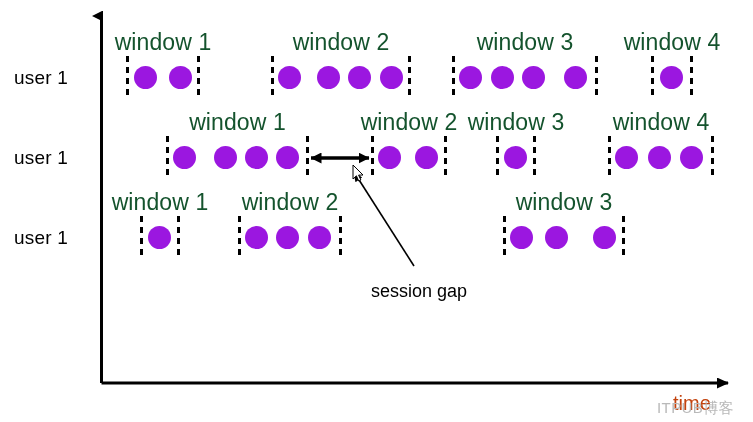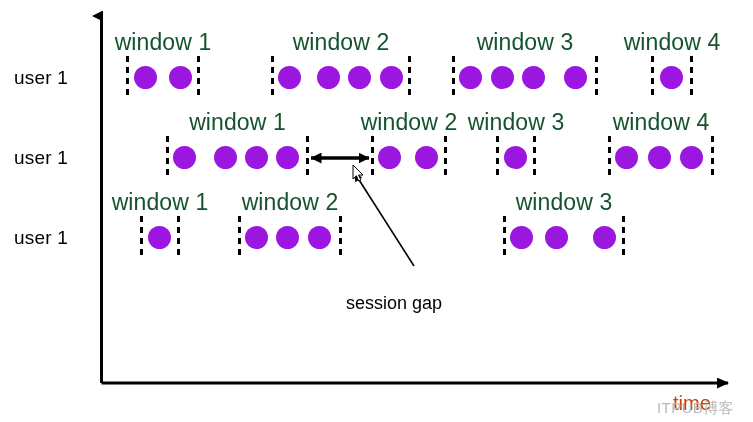--- a/index.html
+++ b/index.html
@@ -221,19 +221,19 @@
 
   <div class="window" style="left:503px; top:216px; width:122px; height:42px;">
     <div class="bracket left"></div>
     <div class="bracket right"></div>
     <div class="win-title">window 3</div>
     <div class="dot" style="left: 7px; background: rgb(155, 23, 224);"></div>
     <div class="dot" style="left: 42px; background: rgb(155, 23, 224);"></div>
     <div class="dot" style="left: 90px; background: rgb(155, 23, 224);"></div>
   </div>
 
-  <div class="note-label" style="left:346px; top:281px;margin-top:12px;">session gap</div>
+  <div class="note-label" style="left:371px; top:281px;">session gap</div>
 
   <div class="axis-label" style="left:673px; top:392px;">time</div>
 
   <div class="watermark" style="left:657px; top:399px;">ITPUB博客</div>
 
 </div>
 
 </body></html>

